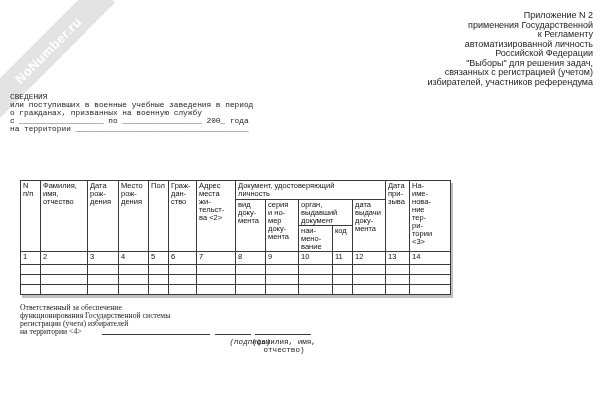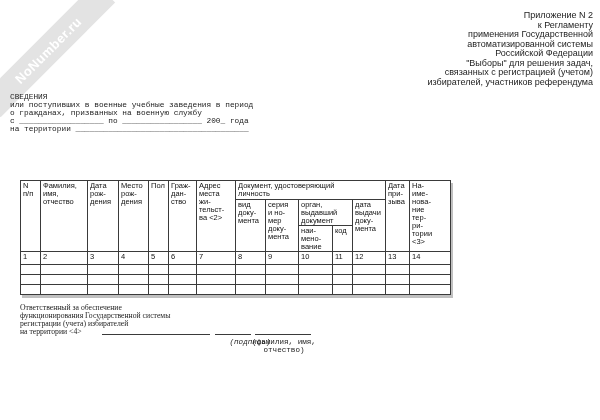--- a/index.html
+++ b/index.html
@@ -73,23 +73,23 @@
 <body>
 
 <div class="page">
 
   <div class="watermark">
     <span>NoNumber.ru</span>
   </div>
 
   <div class="appendix">
     <div>Приложение N 2</div>
+    <div>применения Государственной</div>
     <div>к Регламенту</div>
-    <div>применения Государственной</div>
-    <div>автоматизированной системы</div>
+    <div>автоматизированной личность</div>
     <div>Российской Федерации</div>
     <div>"Выборы" для решения задач,</div>
     <div>связанных с регистрацией (учетом)</div>
     <div>избирателей, участников референдума</div>
   </div>
 
   <div class="title-block">
     <div>СВЕДЕНИЯ</div>
     <div>или поступивших в военные учебные заведения в период</div>
     <div>о гражданах, призванных на военную службу</div>

